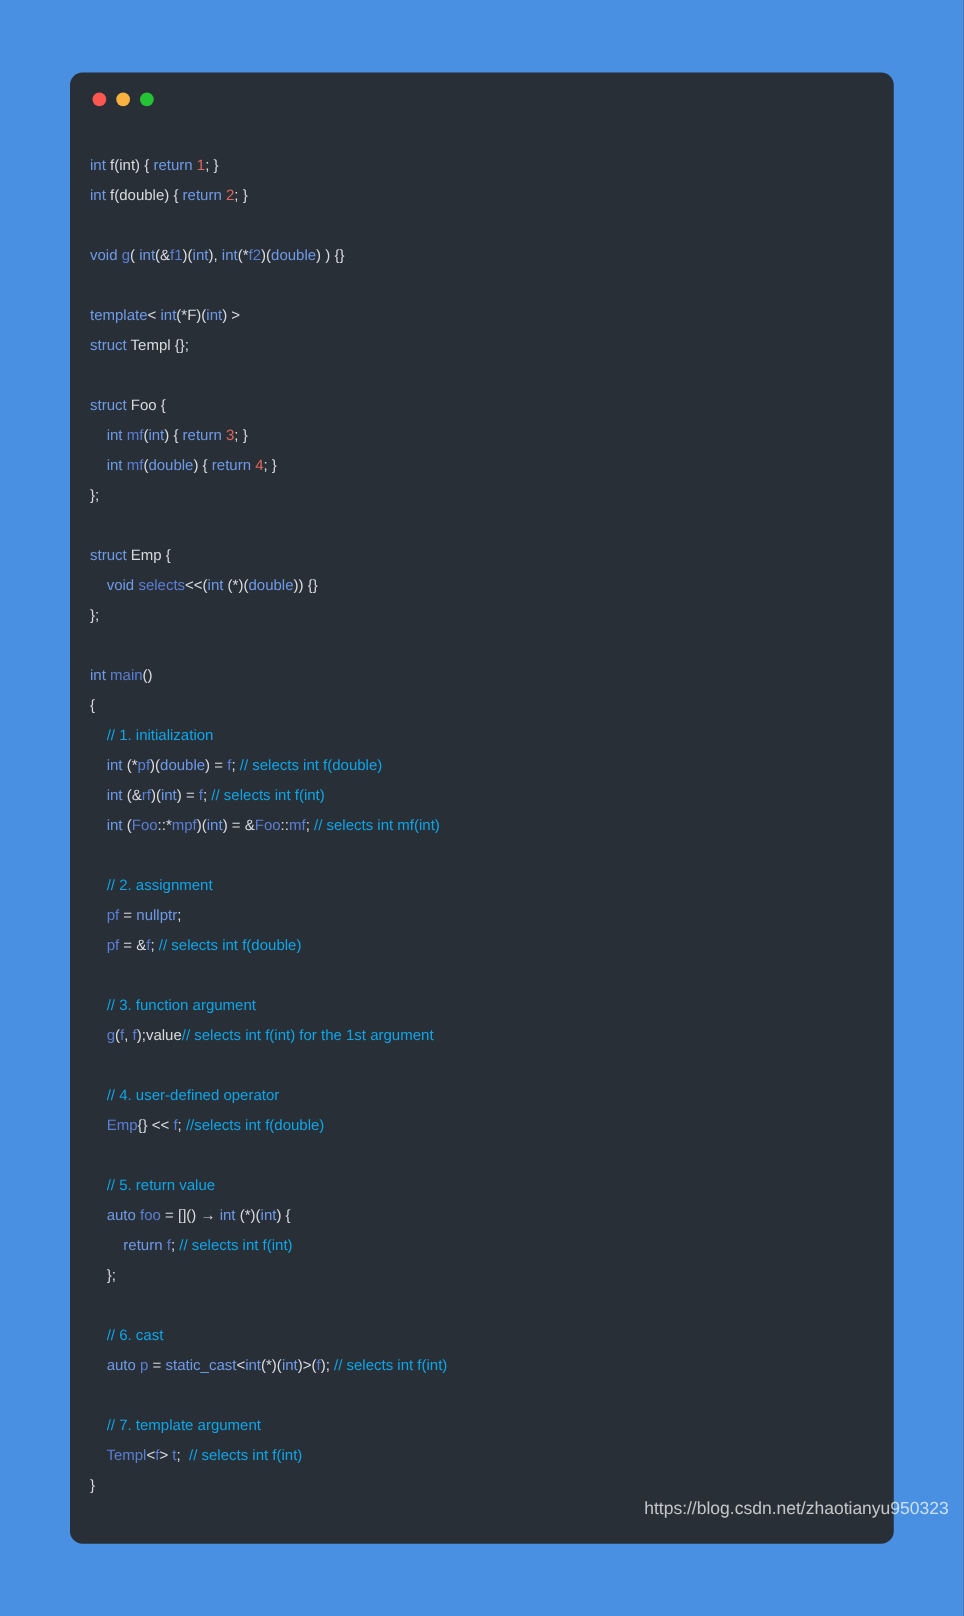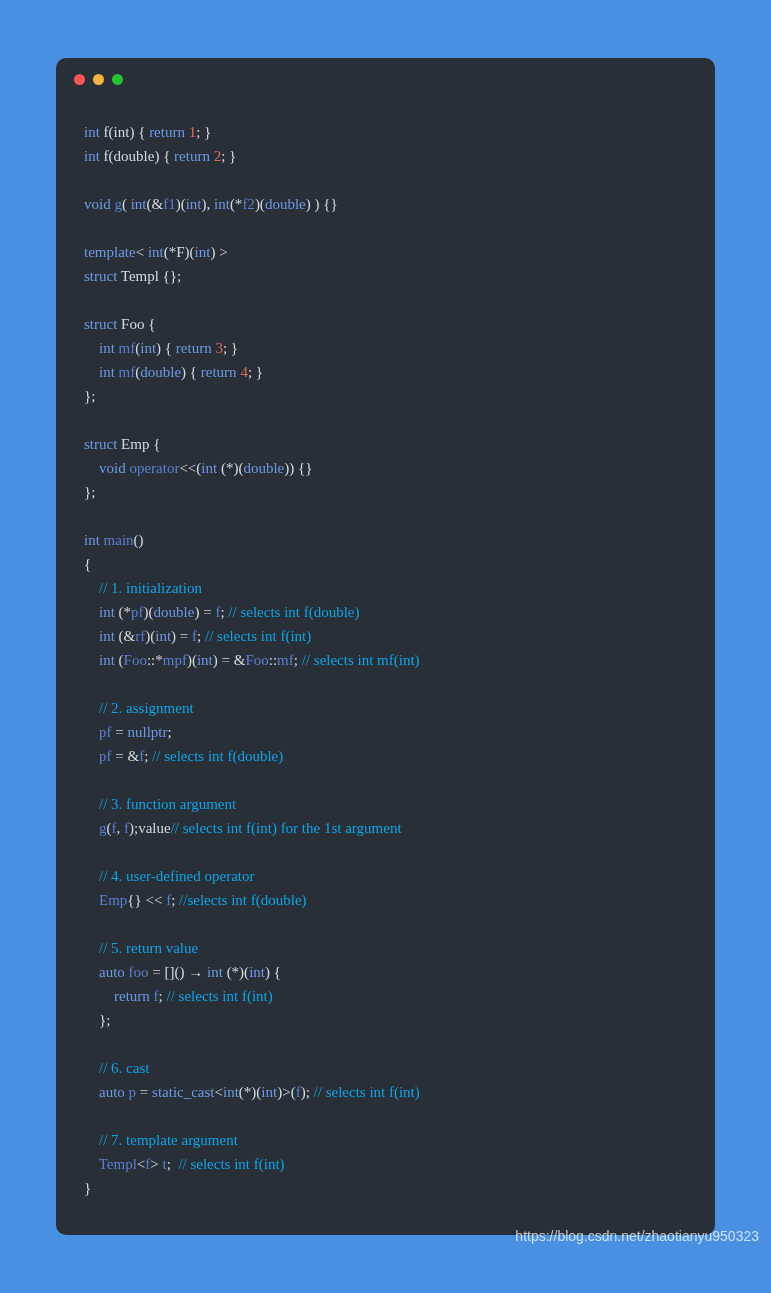--- a/index.html
+++ b/index.html
@@ -46,38 +46,37 @@
   .dot.green  { background: #25c234; }
 
   #code-body {
     padding: 18px 16px 0 16px;
     box-sizing: border-box;
   }
 
   .code-line {
     height: 24px;
     line-height: 24px;
-    font-size: 15px;
+    font-size: 12px;
     white-space: pre;
     letter-spacing: 0px;
-    font-family: Liberation Serif, serif;
-    margin-left: 12px;
+    font-family: Liberation Sans, sans-serif;
   }
 
   
   .t-kw    { color: #6f9ae8; }
   .t-id    { color: #5b7fd4; }
   .t-plain { color: #d6dbe2; }
   .t-num   { color: #e0685c; }
   .t-cmt   { color: #0ea5e9; }
 
   #watermark {
     position: absolute;
     right: 12px;
-    top: 1236px;
+    top: 1206px;
     transform: translateY(-50%);
     font-family: "Liberation Sans", sans-serif;
     font-size: 14px;
     color: rgba(255,255,255,0.72);
     white-space: pre;
   }
 </style>
 </head>
 <body>
 
@@ -97,21 +96,21 @@
       <div class="code-line">&nbsp;</div>
       <div class="code-line"><span class="t-kw">template</span><span class="t-plain">&lt; </span><span class="t-kw">int</span><span class="t-plain">(*F)(</span><span class="t-kw">int</span><span class="t-plain">) &gt;</span></div>
       <div class="code-line"><span class="t-kw">struct</span><span class="t-plain"> Templ {};</span></div>
       <div class="code-line">&nbsp;</div>
       <div class="code-line"><span class="t-kw">struct</span><span class="t-plain"> Foo {</span></div>
       <div class="code-line"><span class="t-plain">    </span><span class="t-kw">int</span><span class="t-plain"> </span><span class="t-id">mf</span><span class="t-plain">(</span><span class="t-kw">int</span><span class="t-plain">) { </span><span class="t-kw">return</span><span class="t-plain"> </span><span class="t-num">3</span><span class="t-plain">; }</span></div>
       <div class="code-line"><span class="t-plain">    </span><span class="t-kw">int</span><span class="t-plain"> </span><span class="t-id">mf</span><span class="t-plain">(</span><span class="t-kw">double</span><span class="t-plain">) { </span><span class="t-kw">return</span><span class="t-plain"> </span><span class="t-num">4</span><span class="t-plain">; }</span></div>
       <div class="code-line"><span class="t-plain">};</span></div>
       <div class="code-line">&nbsp;</div>
       <div class="code-line"><span class="t-kw">struct</span><span class="t-plain"> Emp {</span></div>
-      <div class="code-line"><span class="t-plain">    </span><span class="t-kw">void</span><span class="t-plain"> </span><span class="t-id">operator</span><span class="t-plain">&lt;&lt;(</span><span class="t-kw">int</span><span class="t-plain"> (*)(</span><span class="t-kw">double</span><span class="t-plain">)) {}</span></div>
+      <div class="code-line"><span class="t-plain">    </span><span class="t-kw">void</span><span class="t-plain"> </span><span class="t-id">selects</span><span class="t-plain">&lt;&lt;(</span><span class="t-kw">int</span><span class="t-plain"> (*)(</span><span class="t-kw">double</span><span class="t-plain">)) {}</span></div>
       <div class="code-line"><span class="t-plain">};</span></div>
       <div class="code-line">&nbsp;</div>
       <div class="code-line"><span class="t-kw">int</span><span class="t-plain"> </span><span class="t-id">main</span><span class="t-plain">()</span></div>
       <div class="code-line"><span class="t-plain">{</span></div>
       <div class="code-line"><span class="t-plain">    </span><span class="t-cmt">// 1. initialization</span></div>
       <div class="code-line"><span class="t-plain">    </span><span class="t-kw">int</span><span class="t-plain"> (*</span><span class="t-id">pf</span><span class="t-plain">)(</span><span class="t-kw">double</span><span class="t-plain">) = </span><span class="t-id">f</span><span class="t-plain">; </span><span class="t-cmt">// selects int f(double)</span></div>
       <div class="code-line"><span class="t-plain">    </span><span class="t-kw">int</span><span class="t-plain"> (&amp;</span><span class="t-id">rf</span><span class="t-plain">)(</span><span class="t-kw">int</span><span class="t-plain">) = </span><span class="t-id">f</span><span class="t-plain">; </span><span class="t-cmt">// selects int f(int)</span></div>
       <div class="code-line"><span class="t-plain">    </span><span class="t-kw">int</span><span class="t-plain"> (</span><span class="t-id">Foo</span><span class="t-plain">::*</span><span class="t-id">mpf</span><span class="t-plain">)(</span><span class="t-kw">int</span><span class="t-plain">) = &amp;</span><span class="t-id">Foo</span><span class="t-plain">::</span><span class="t-id">mf</span><span class="t-plain">; </span><span class="t-cmt">// selects int mf(int)</span></div>
       <div class="code-line">&nbsp;</div>
       <div class="code-line"><span class="t-plain">    </span><span class="t-cmt">// 2. assignment</span></div>

